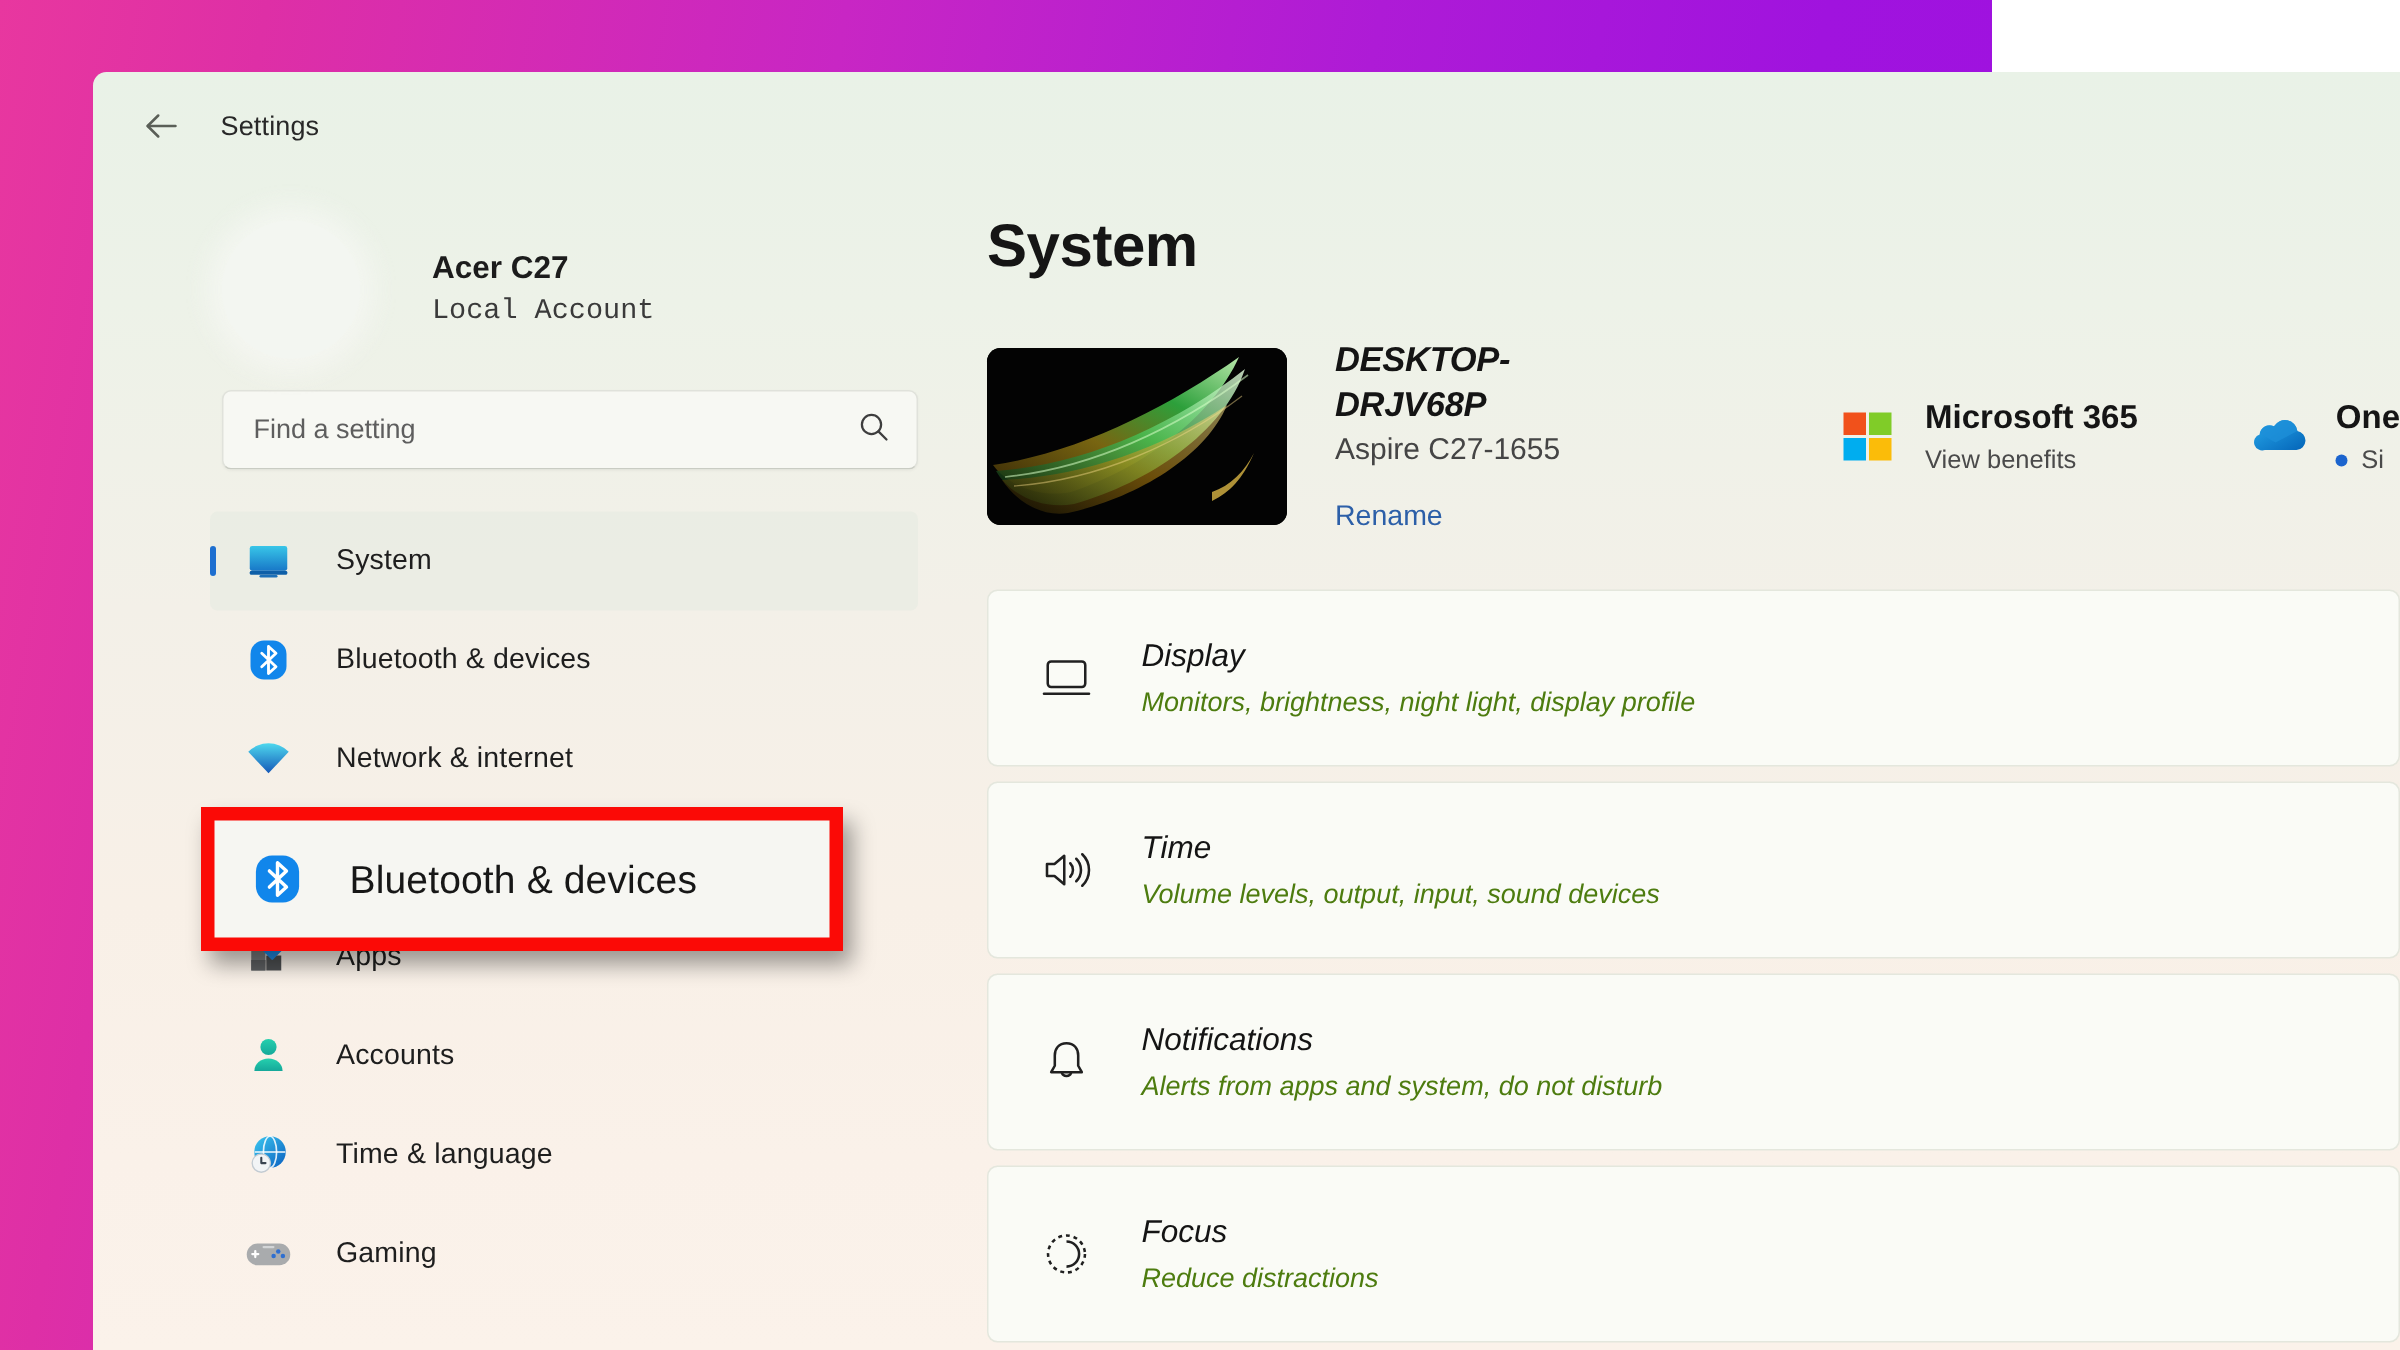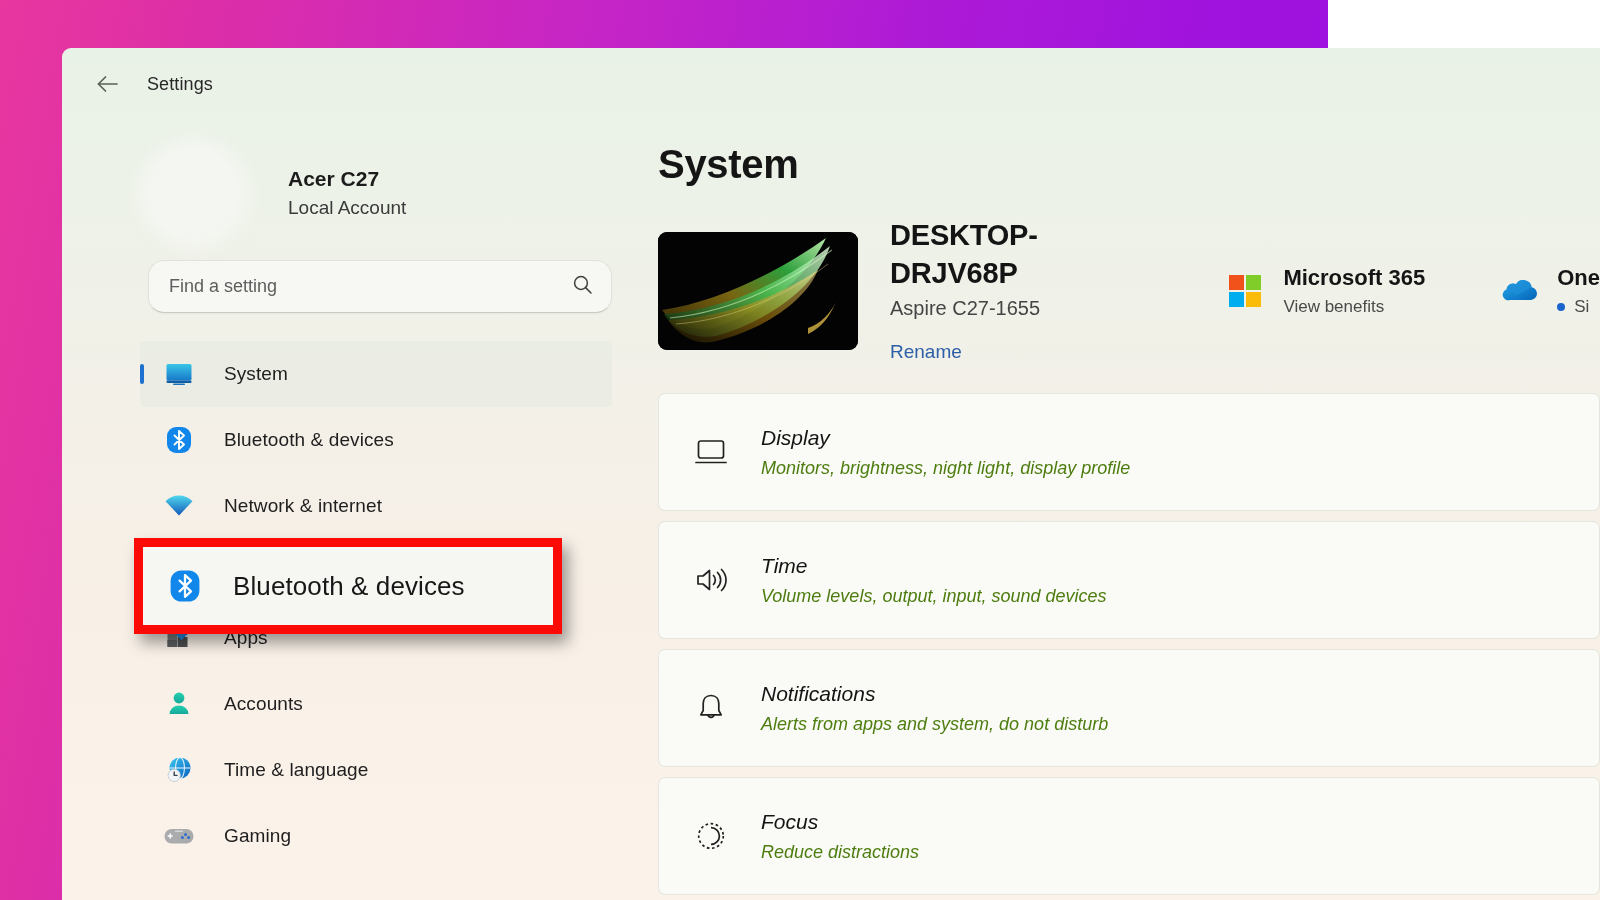--- a/index.html
+++ b/index.html
@@ -109,31 +109,31 @@
     position: relative; top: -20px;
   }
   #avatar .av-body {
     width: 52px; height: 26px;
     border-radius: 26px 26px 0 0;
     background: #7C7A79;
     position: relative; left: -41px; top: 0px;
   }
   #account-text { margin-left: 48px; line-height: 1.35; }
   #account-name { font-size: 21px; font-weight: 700; color: #1C1C1C; }
-  #account-type { font-size: 19px; color: #3A3A3A; margin-top: 2px; }
+  #account-type { font-size: 19px; color: #3A3A3A; margin-top: 2px; font-family: Liberation Mono, monospace; }
 
   
   #search-wrap { padding: 16px 0 0 86px; }
   #search-box {
     width: 464px;
     height: 53px;
     background: #F7F8F3;
     border: 1px solid #E0E2DB;
     border-bottom-color: #C9CCC3;
-    border-radius: 16px;
+    border-radius: 6px;
     display: flex;
     align-items: center;
     padding: 0 18px 0 20px;
     box-shadow: 0 1px 2px rgba(0,0,0,.045);
   }
   #search-input {
     flex: 1 1 auto;
     border: none;
     outline: none;
     background: transparent;
@@ -198,21 +198,21 @@
   #device-thumb {
     width: 200px; height: 118px;
     flex: 0 0 200px;
     border-radius: 9px;
     overflow: hidden;
     background: #050505;
     position: relative;
   }
   #device-thumb svg { display: block; width: 200px; height: 118px; }
   #device-info { margin-left: 32px; line-height: 1.28; }
-  #device-name { font-size: 29px; font-weight: 600; color: #141414; letter-spacing: -.2px; }
+  #device-name { font-size: 23px; font-weight: 600; color: #141414; letter-spacing: -.2px; font-style: italic; }
   #device-model { font-size: 20px; color: #454545; margin-top: 4px; }
   #rename-link {
     font-size: 19px; color: #2C5FA8; margin-top: 19px;
     display: inline-block; cursor: pointer;
   }
 
   
   #hero-chips {
     display: flex;
     align-items: center;

